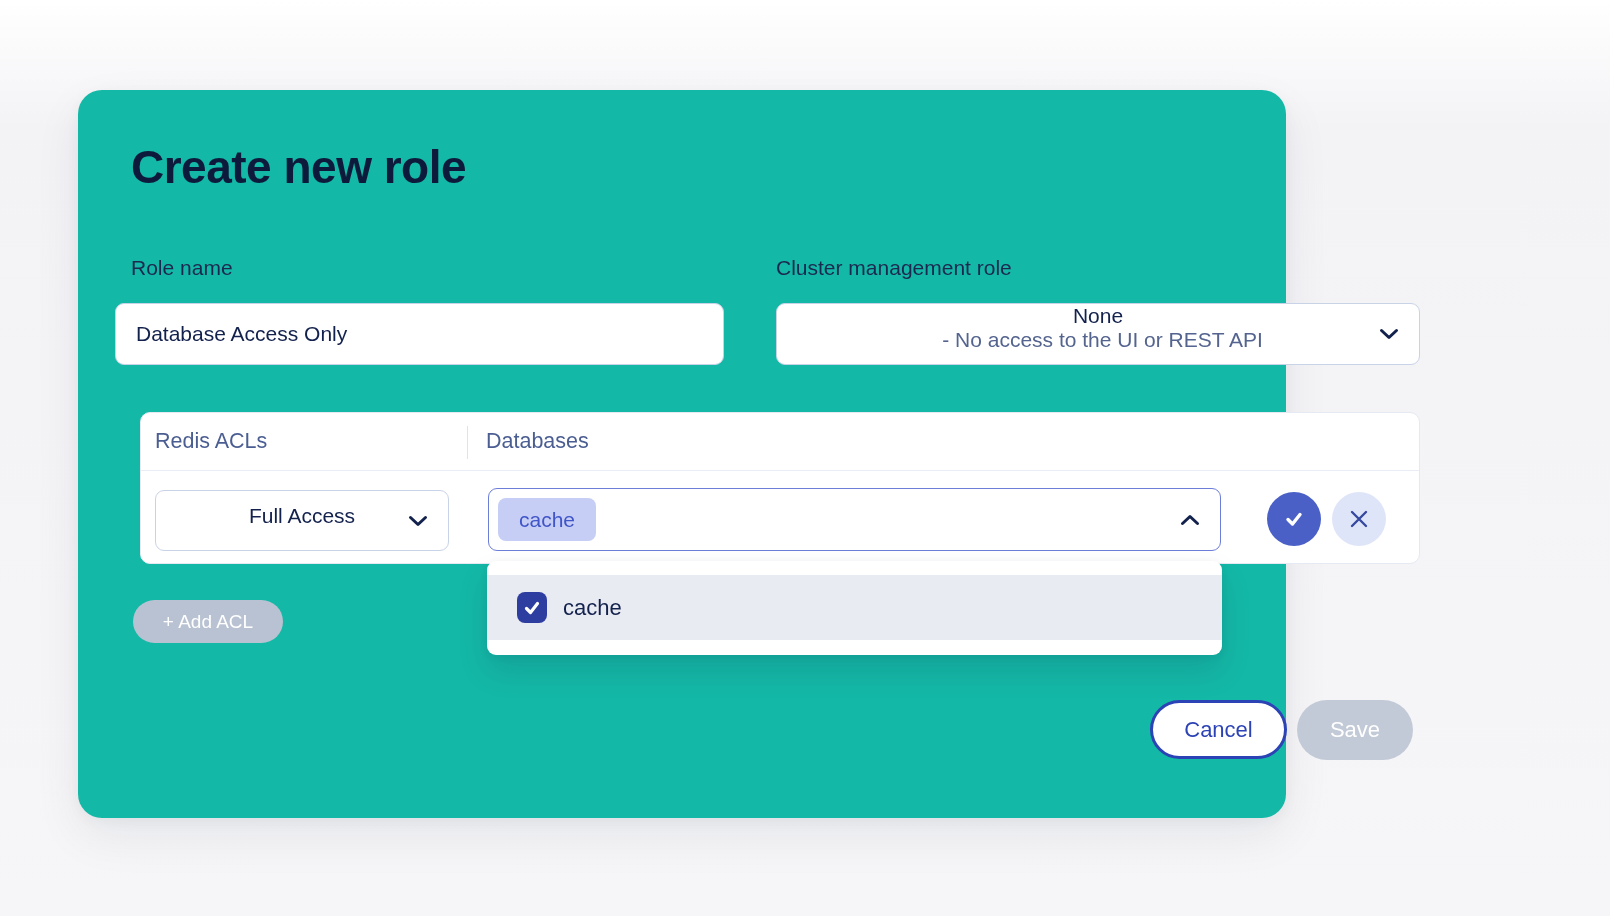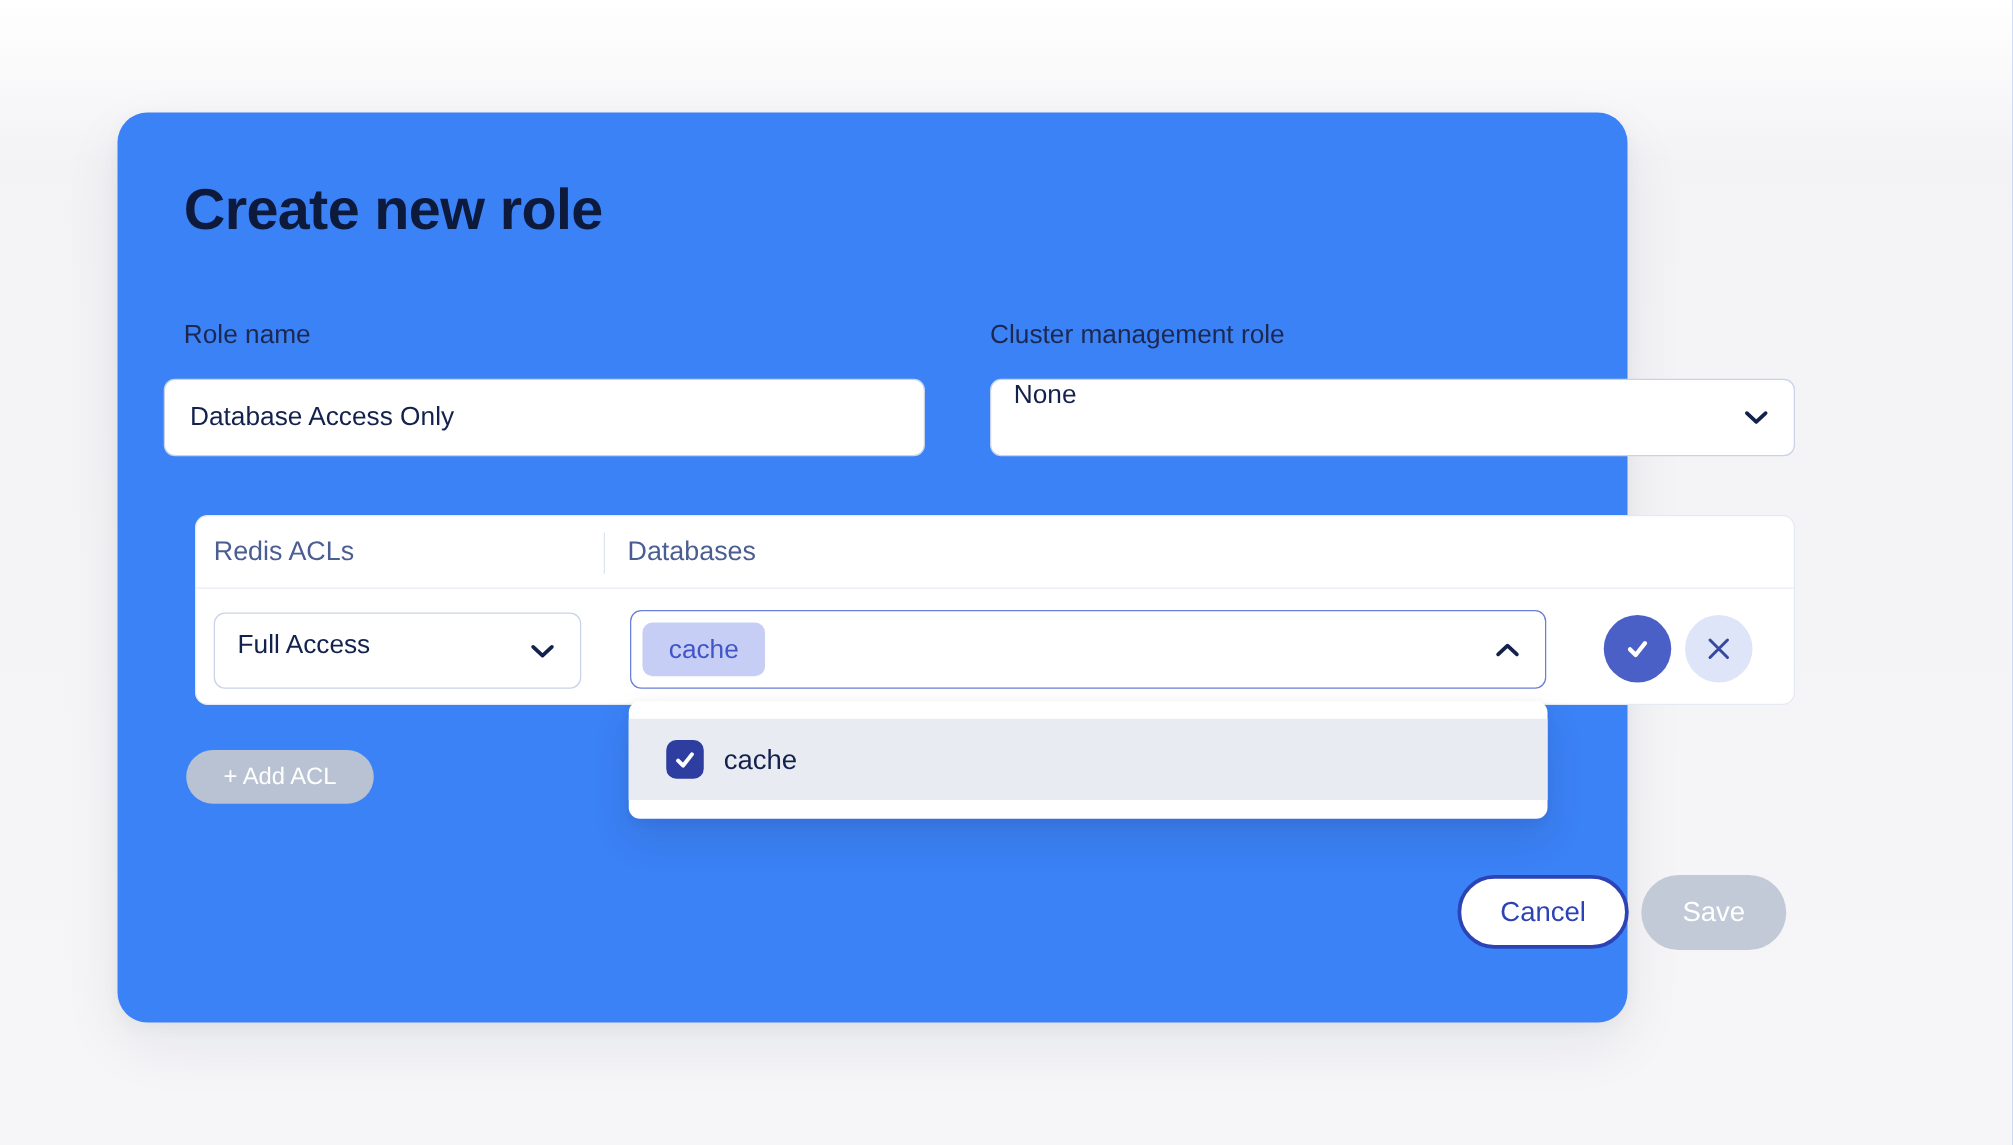--- a/index.html
+++ b/index.html
@@ -8,24 +8,23 @@
     font-family: "Liberation Sans", "DejaVu Sans", sans-serif;
     background: linear-gradient(180deg, #ffffff 0%, #f3f3f6 14%, #f6f6f8 100%);
     position: relative;
     overflow: hidden;
     color: #182448;
   }
   .modal {
     position: absolute;
     left: 78px; top: 90px;
     width: 1208px; height: 728px;
-    background: #3b82f6;
+    background: #14b8a6;
     border-radius: 24px;
     box-shadow: 0 18px 48px rgba(15, 25, 60, 0.07), 0 4px 14px rgba(15,25,60,0.04);
-    margin-left: 16px;
   }
   .modal-title {
     position: absolute;
     left: 53px; top: 50px;
     font-size: 46px;
     font-weight: bold;
     letter-spacing: -0.5px;
     color: #0d1a3b;
   }
   .field-label {
@@ -49,21 +48,21 @@
     outline: none;
   }
   .role-input { left: 37px; width: 609px; padding-left: 20px; }
 
   .select-box {
     position: absolute;
     border: 1px solid #c9d3e8;
     border-radius: 9px;
     background: #fff;
     display: flex;
-    align-items: flex-start;
+    align-items: center;
     font-size: 21px;
     color: #13214d;
     cursor: pointer;
     flex-direction: column;
   }
   .cluster-select { left: 698px; top: 213px; width: 644px; height: 62px; padding: 0 18px; }
   .cluster-desc { color: #54648f; margin-left: 9px; white-space: nowrap; }
   .select-chevron { position: absolute; right: 20px; top: 50%; transform: translateY(-50%); display: flex; }
 
   .acl-panel {
@@ -207,20 +206,21 @@
 <div class="modal">
 
   <h1 class="modal-title">Create new role</h1>
 
   <div class="field-label label-role">Role name</div>
   <input class="text-input role-input" type="text" value="Database Access Only" style="">
 
   <div class="field-label label-cluster">Cluster management role</div>
   <div class="select-box cluster-select">
     <span>None</span>
+    <span class="cluster-desc">- No access to the UI or REST API</span>
     <span class="select-chevron">
       <svg width="20" height="12" viewBox="0 0 20 12">
           <polyline points="2.5,2.5 10,9.5 17.5,2.5" fill="none" stroke="#13214d" stroke-width="3" stroke-linecap="round" stroke-linejoin="round"></polyline>
         </svg>
     </span>
   </div>
 
   <div class="acl-panel">
     <div class="acl-header">
       <span class="acl-header-cell header-cell-acls">Redis ACLs</span>

